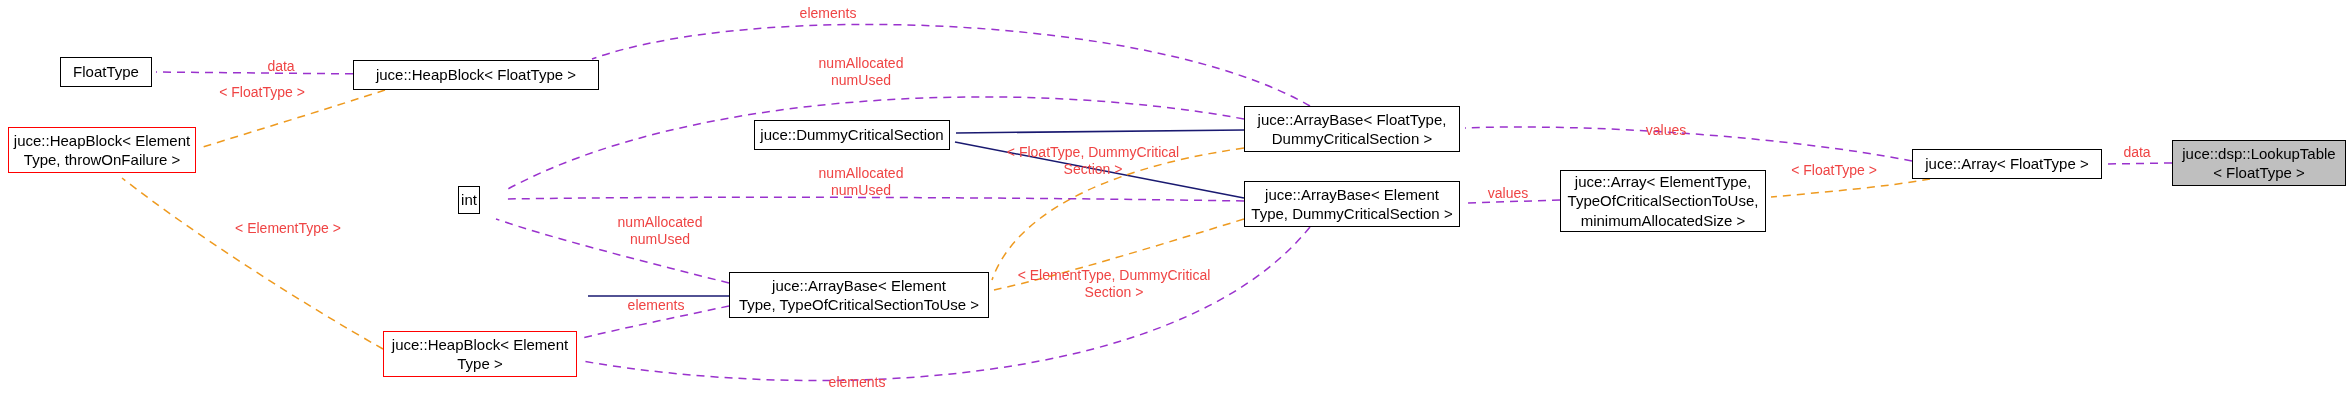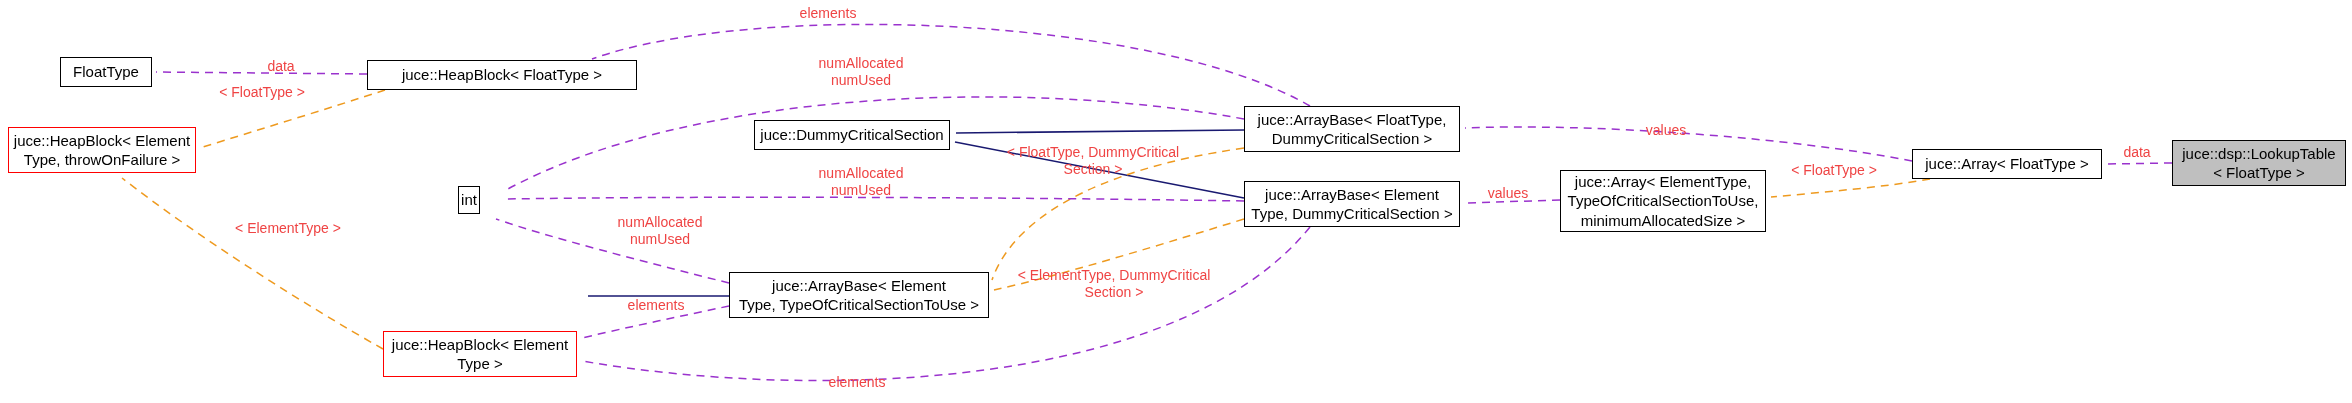--- a/index.html
+++ b/index.html
@@ -60,21 +60,21 @@
     <path class="usage" d="M 2172,163 L 2107,164" marker-end="url(#m-purple)"></path>
     <path class="template" d="M 383,349 C 305,305 195,235 122,178" marker-end="url(#m-orange)"></path>
     <path class="usage" d="M 729,283 C 645,262 548,237 496,219" marker-end="url(#m-purple)"></path>
     <path class="inherit" d="M 729,296 L 588,296" marker-end="url(#m-navy)"></path>
     <path class="usage" d="M 729,306 C 682,316 628,327 582,338" marker-end="url(#m-purple)"></path>
     <path class="usage" d="M 1310,227 C 1180,388 820,402 582,361" marker-end="url(#m-purple)"></path>
     <path class="template" d="M 1244,219 C 1150,248 1058,276 994,290" marker-end="url(#m-orange)"></path>
   </svg>
 
   <div class="node" style="left:60px;top:57px;width:92px;height:30px">FloatType</div>
-  <div class="node" style="left:367px;top:60px;width:270px;height:30px">juce::HeapBlock&lt; FloatType &gt;</div>
+  <div class="node" style="left:353px;top:60px;width:246px;height:30px">juce::HeapBlock&lt; FloatType &gt;</div>
   <div class="node red" style="left:8px;top:127px;width:188px;height:46px">juce::HeapBlock&lt; Element
 Type, throwOnFailure &gt;</div>
   <div class="node" style="left:754px;top:120px;width:196px;height:30px">juce::DummyCriticalSection</div>
   <div class="node" style="left:458px;top:186px;width:22px;height:28px">int</div>
   <div class="node" style="left:1244px;top:106px;width:216px;height:46px">juce::ArrayBase&lt; FloatType,
 DummyCriticalSection &gt;</div>
   <div class="node" style="left:1244px;top:181px;width:216px;height:46px">juce::ArrayBase&lt; Element
 Type, DummyCriticalSection &gt;</div>
   <div class="node" style="left:1560px;top:170px;width:206px;height:62px">juce::Array&lt; ElementType,
 TypeOfCriticalSectionToUse,

